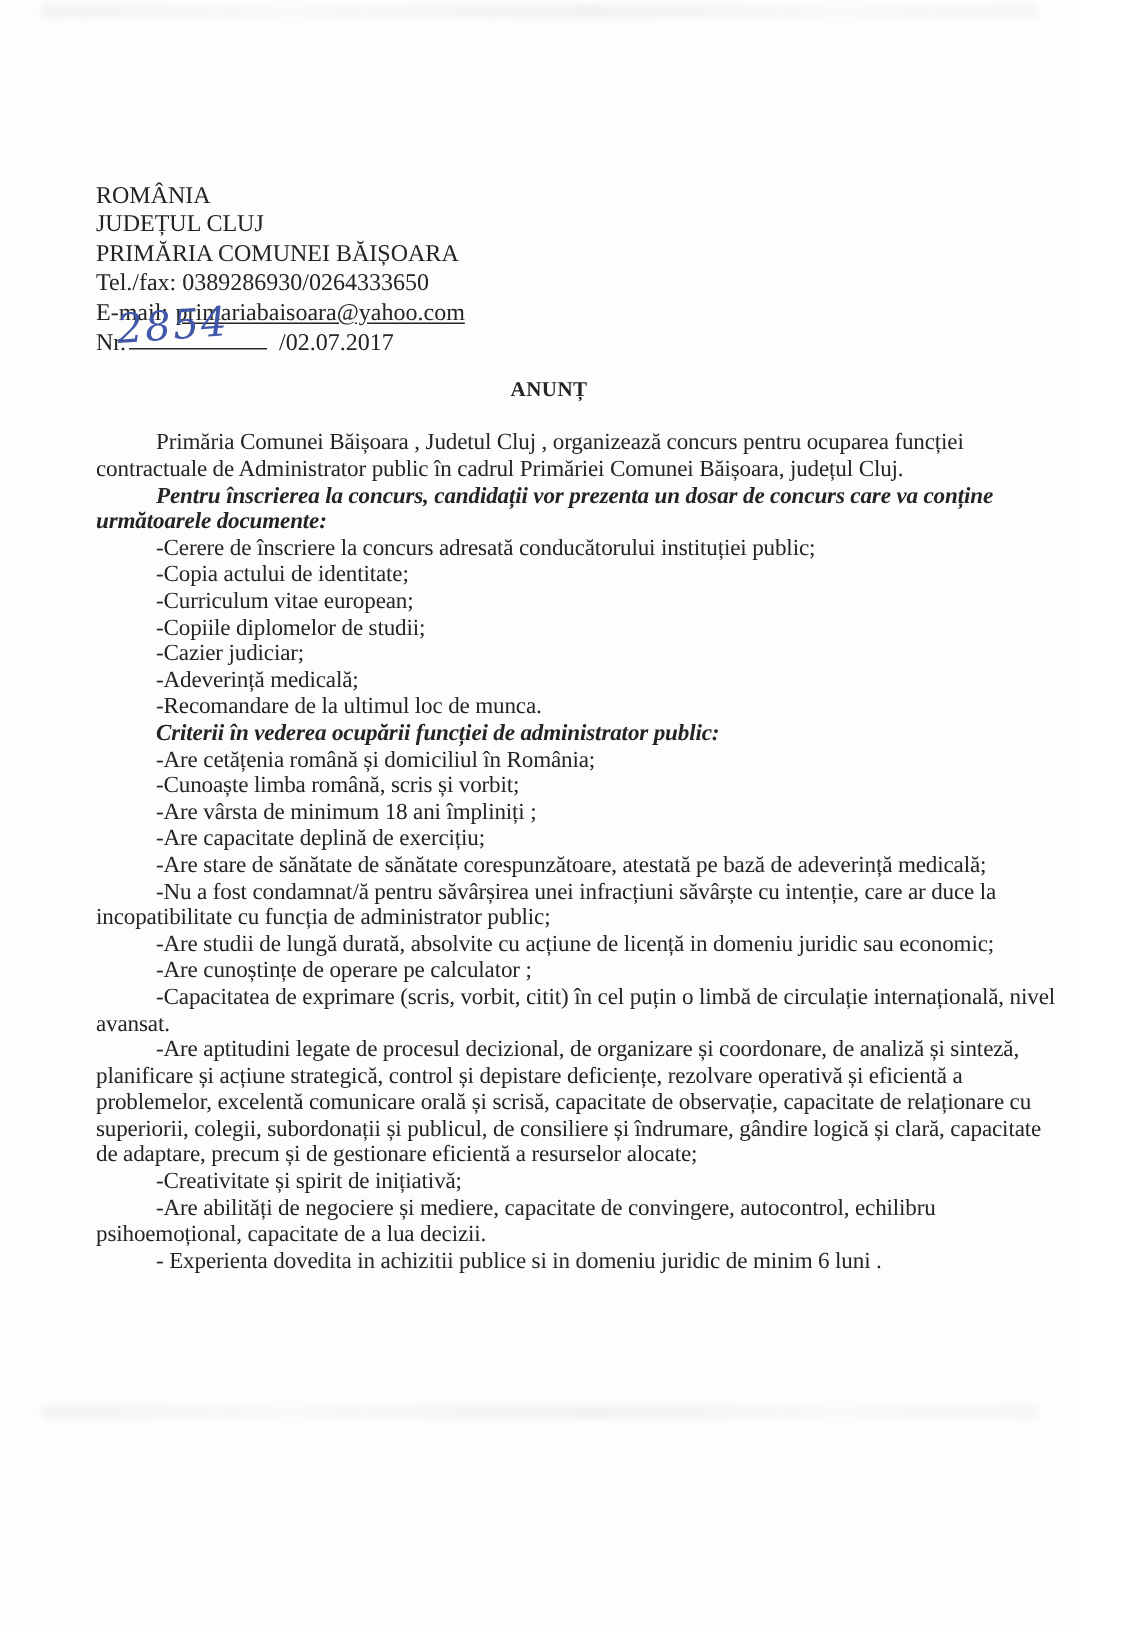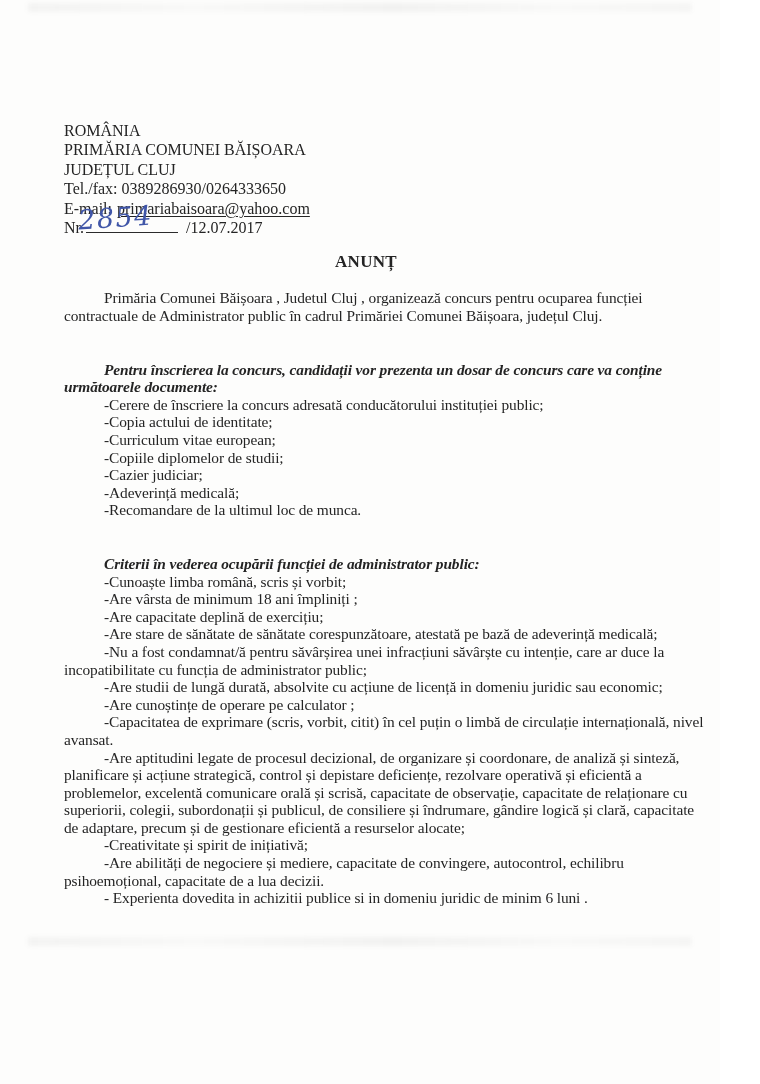--- a/index.html
+++ b/index.html
@@ -62,53 +62,53 @@
     transform: rotate(-4deg);
     letter-spacing: 1.5px;
     white-space: nowrap;
   }
   .nr-date { margin-left: 8px; }
 
   .doc-title {
     margin: 15px 0 17px;
     text-align: center;
     font-weight: bold;
-    font-size: 17px;
+    font-size: 14px;
     letter-spacing: 0.3px;
     position: relative;
     left: -18px;
   }
   .body-text {
     font-size: 15.4px;
     line-height: 17.6px;
     letter-spacing: -0.1px;
   }
   .para { margin: 0; text-indent: 40px; }
-  .heading-bi { font-weight: bold; font-style: italic; margin-top: 36px; }
+  .heading-bi { font-weight: bold; font-style: italic; }
 </style>
 </head>
 <body>
 
 <div class="page">
 
   <div class="smudge smudge-top"></div>
   <div class="smudge smudge-bottom"></div>
 
   <div class="content">
 
     <div class="letterhead">
       <p class="header-line">ROMÂNIA</p>
+      <p class="header-line">JUDEȚUL CLUJ</p>
       <p class="header-line">PRIMĂRIA COMUNEI BĂIȘOARA</p>
-      <p class="header-line">JUDEȚUL CLUJ</p>
       <p class="header-line">Tel./fax: 0389286930/0264333650</p>
       <p class="header-line">
         <span>E-mail:</span><span class="email">primariabaisoara@yahoo.com</span>
       </p>
       <p class="header-line">
-        <span>Nr.</span><span class="nr-blank"><span class="handwritten">2854</span></span><span class="nr-date">/12.07.2017</span>
+        <span>Nr.</span><span class="nr-blank"><span class="handwritten">2854</span></span><span class="nr-date">/02.07.2017</span>
       </p>
     </div>
 
     <h1 class="doc-title">ANUNȚ</h1>
 
     <div class="body-text">
 
       <p class="para">Primăria Comunei Băișoara , Judetul Cluj , organizează concurs pentru ocuparea funcției contractuale de Administrator public în cadrul Primăriei Comunei Băișoara, județul Cluj.</p>
 
       <p class="para heading-bi">Pentru înscrierea la concurs, candidații vor prezenta un dosar de concurs care va conține următoarele documente:</p>
@@ -121,20 +121,21 @@
           <p class="para">-Copiile diplomelor de studii;</p>
           <p class="para">-Cazier judiciar;</p>
           <p class="para">-Adeverință medicală;</p>
           <p class="para">-Recomandare de la ultimul loc de munca.</p>
         </div>
 
       <p class="para heading-bi">Criterii în vederea ocupării funcției de administrator public:</p>
 
       <div>
 
+      <p class="para">-Are cetățenia română și domiciliul în România;</p>
           <p class="para">-Cunoaște limba română, scris și vorbit;</p>
           <p class="para">-Are vârsta de minimum 18 ani împliniți ;</p>
           <p class="para">-Are capacitate deplină de exercițiu;</p>
           <p class="para">-Are stare de sănătate de sănătate corespunzătoare, atestată pe bază de adeverință medicală;</p>
           <p class="para">-Nu a fost condamnat/ă pentru săvârșirea unei infracțiuni săvârște cu intenție, care ar duce la incopatibilitate cu funcția de administrator public;</p>
           <p class="para">-Are studii de lungă durată, absolvite cu acțiune de licență in domeniu juridic sau economic;</p>
           <p class="para">-Are cunoștințe de operare pe calculator ;</p>
           <p class="para">-Capacitatea de exprimare (scris, vorbit, citit) în cel puțin o limbă de circulație internațională, nivel avansat.</p>
           <p class="para">-Are aptitudini legate de procesul decizional, de organizare și coordonare, de analiză și sinteză, planificare și acțiune strategică, control și depistare deficiențe, rezolvare operativă și eficientă a problemelor, excelentă comunicare orală și scrisă, capacitate de observație, capacitate de relaționare cu superiorii, colegii, subordonații și publicul, de consiliere și îndrumare, gândire logică și clară, capacitate de adaptare, precum și de gestionare eficientă a resurselor alocate;</p>
           <p class="para">-Creativitate și spirit de inițiativă;</p>

